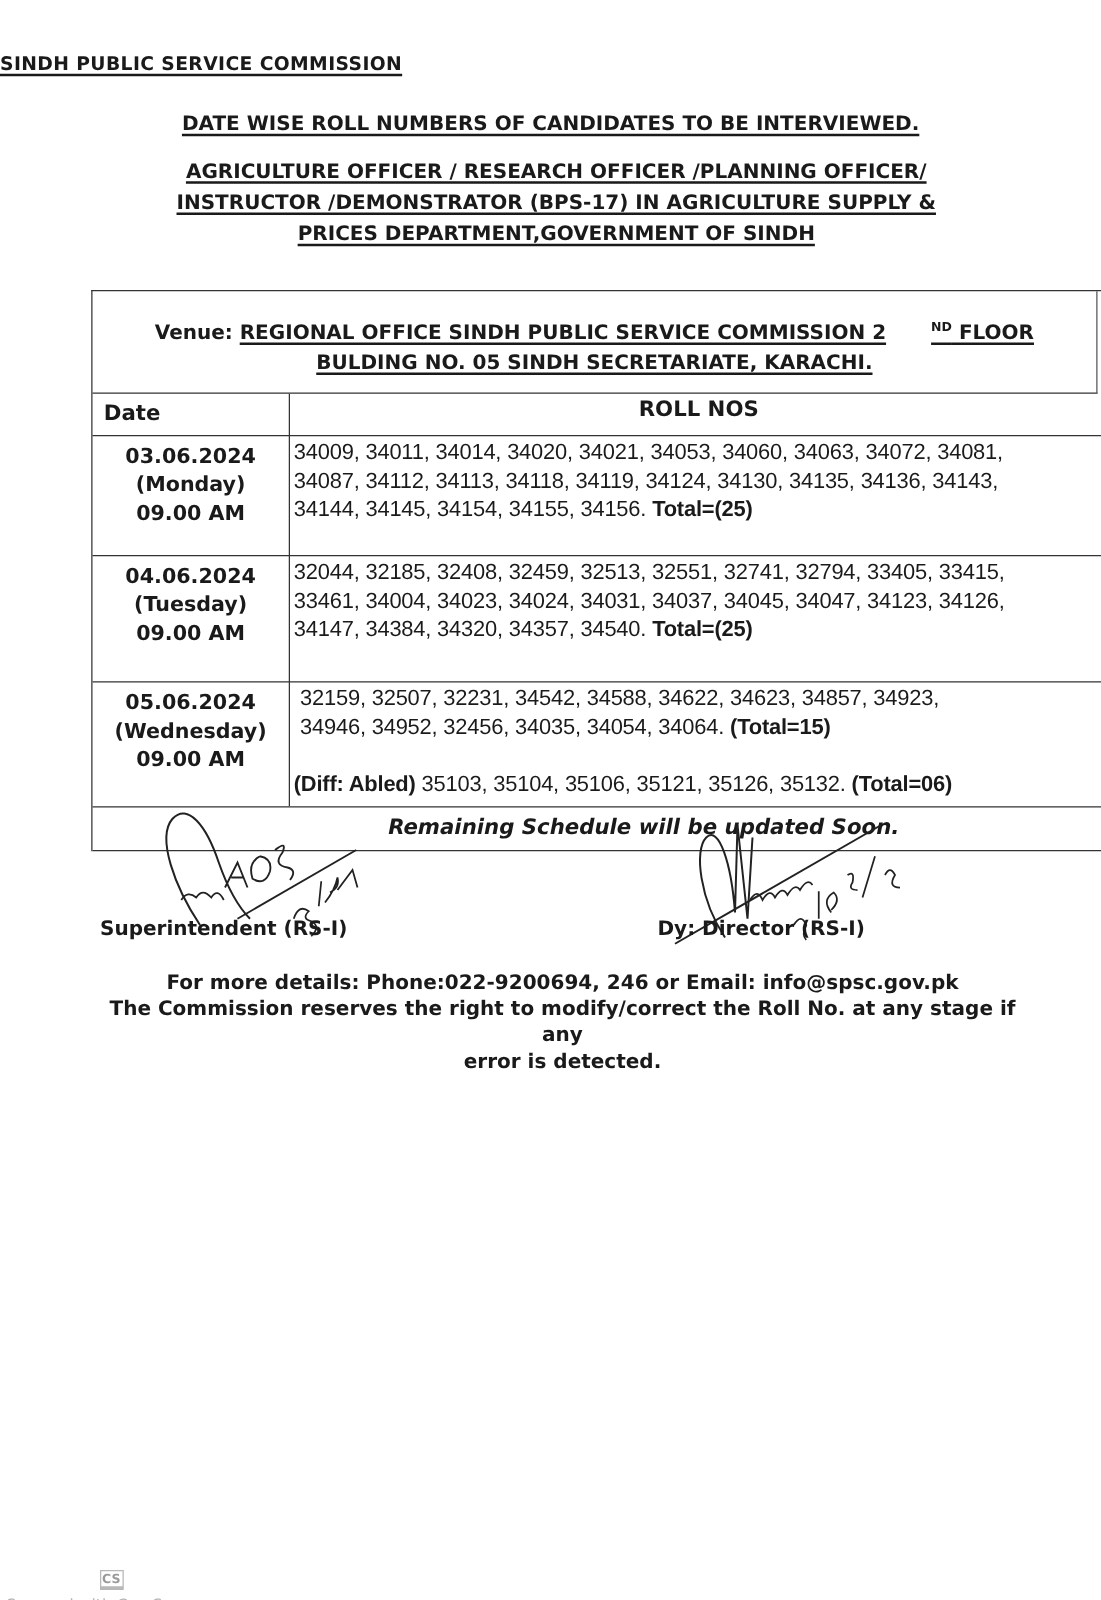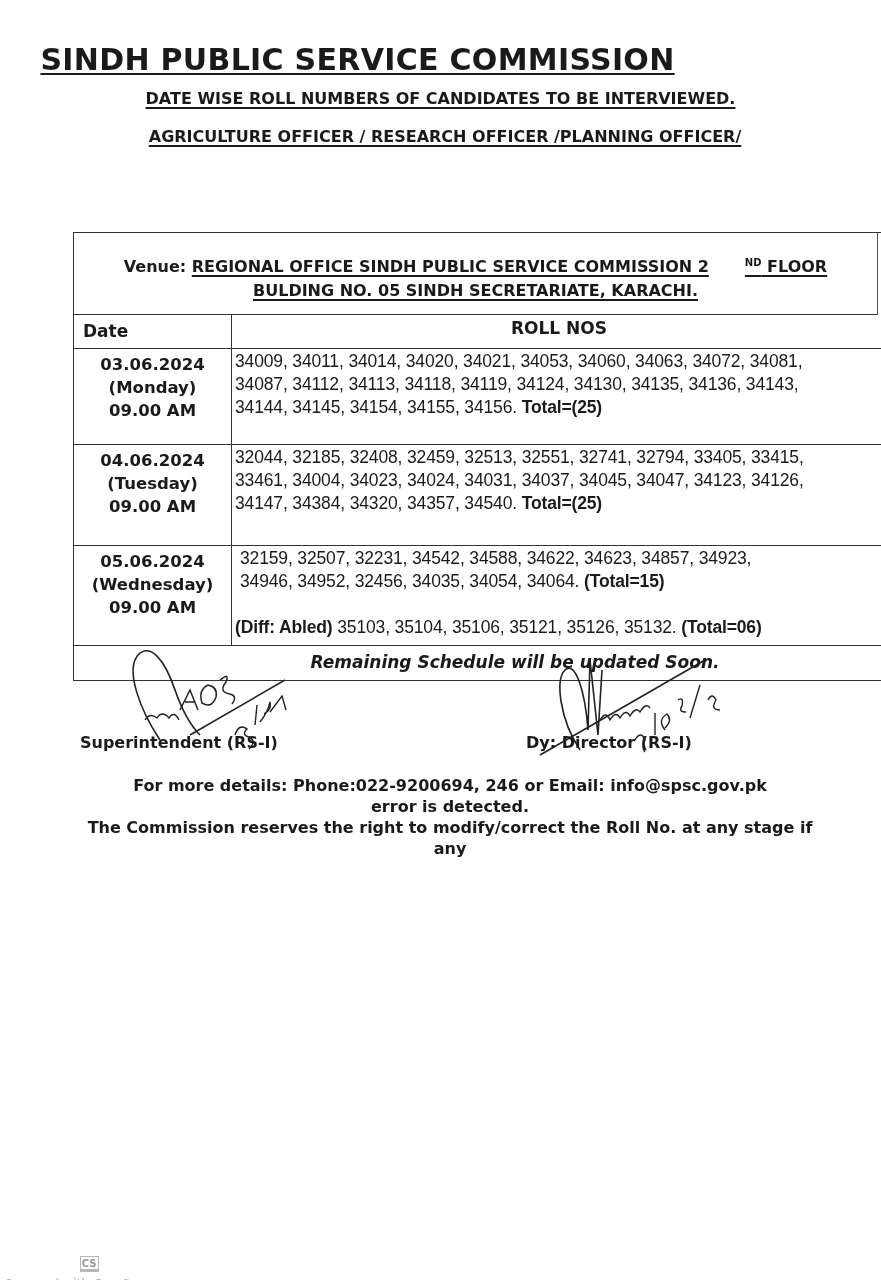--- a/index.html
+++ b/index.html
@@ -12,22 +12,21 @@
     height: 1280px;
     position: relative;
     overflow: hidden;
     font-family: "DejaVu Sans", sans-serif;
     color: #1a1a1a;
   }
   .title {
     position: absolute;
     left: 0; width: 715px;
     top: 42px;
-    text-align: center;
-    font-size: 30px;
+    font-size: 15px;
     font-weight: bold;
     letter-spacing: 0.3px;
   }
   .title span, .subtitle span, .post span, .venue-val {
     text-decoration: underline;
     text-underline-offset: 3px;
     text-decoration-thickness: 2px;
   }
   .subtitle {
     position: absolute;
@@ -189,21 +188,22 @@
     box-sizing: border-box;
   }
 </style>
 </head>
 <body>
 
 <div class="title"><span>SINDH PUBLIC SERVICE COMMISSION</span></div>
 <div class="subtitle"><span>DATE WISE ROLL NUMBERS OF CANDIDATES TO BE INTERVIEWED.</span></div>
 <div class="post">
   <span>AGRICULTURE OFFICER / RESEARCH OFFICER /PLANNING OFFICER/</span><br>
-  <br>
+  <span>INSTRUCTOR /DEMONSTRATOR (BPS-17) IN AGRICULTURE SUPPLY &amp;</span><br>
+  <span>PRICES DEPARTMENT,GOVERNMENT OF SINDH</span>
 </div>
 
 <div class="table">
   <div class="venue-box">
     <span>Venue:</span>
     <span class="venue-val"><span>REGIONAL OFFICE SINDH PUBLIC SERVICE COMMISSION 2</span><sup>ND</sup><span> FLOOR</span></span><br>
     <span class="venue-val">BULDING NO. 05 SINDH SECRETARIATE, KARACHI.</span>
   </div>
 
   <div class="hdr">
@@ -274,20 +274,20 @@
 <svg class="sig" style="left:530px;top:640px;" width="200" height="120" viewBox="0 0 200 120">
   <path d="M50 110 C 30 80, 25 40, 35 30 C 45 20, 55 50, 58 90 L 60 20 L 68 95 L 72 30" fill="none" stroke="#222" stroke-width="1.6"></path>
   <path d="M10 115 L 175 20" fill="none" stroke="#222" stroke-width="1.6"></path>
   <path d="M70 80 q6 -10 10 0 q6 -10 10 -2 q6 -10 10 -2 q6 -10 10 -4 q6 -10 10 -4" fill="none" stroke="#222" stroke-width="1.4"></path>
   <path d="M105 100 q6 -10 10 0 q-4 8 0 12 M125 95 l0 -22 M135 90 q-8 -10 2 -16 q6 6 -2 14 M148 60 q6 -4 4 6 q-4 6 4 6 M160 78 L170 45 M178 60 q4 -8 8 0 q-6 10 4 10" fill="none" stroke="#222" stroke-width="1.4"></path>
 </svg>
 <div class="sig-label" style="left:526px;top:733px;">Dy: Director (RS-I)</div>
 
 <div class="footer">
   <div>For more details: Phone:022-9200694, 246 or Email: info@spsc.gov.pk</div>
+  <div>The Commission reserves the right to modify/correct the Roll No. at any stage if any</div>
   <div>error is detected.</div>
-  <div>The Commission reserves the right to modify/correct the Roll No. at any stage if any</div>
 </div>
 
 <div class="cs-badge">
   <div class="cs-icon">CS</div>
   <span>Scanned with CamScanner</span>
 </div>
 
 </body></html>

